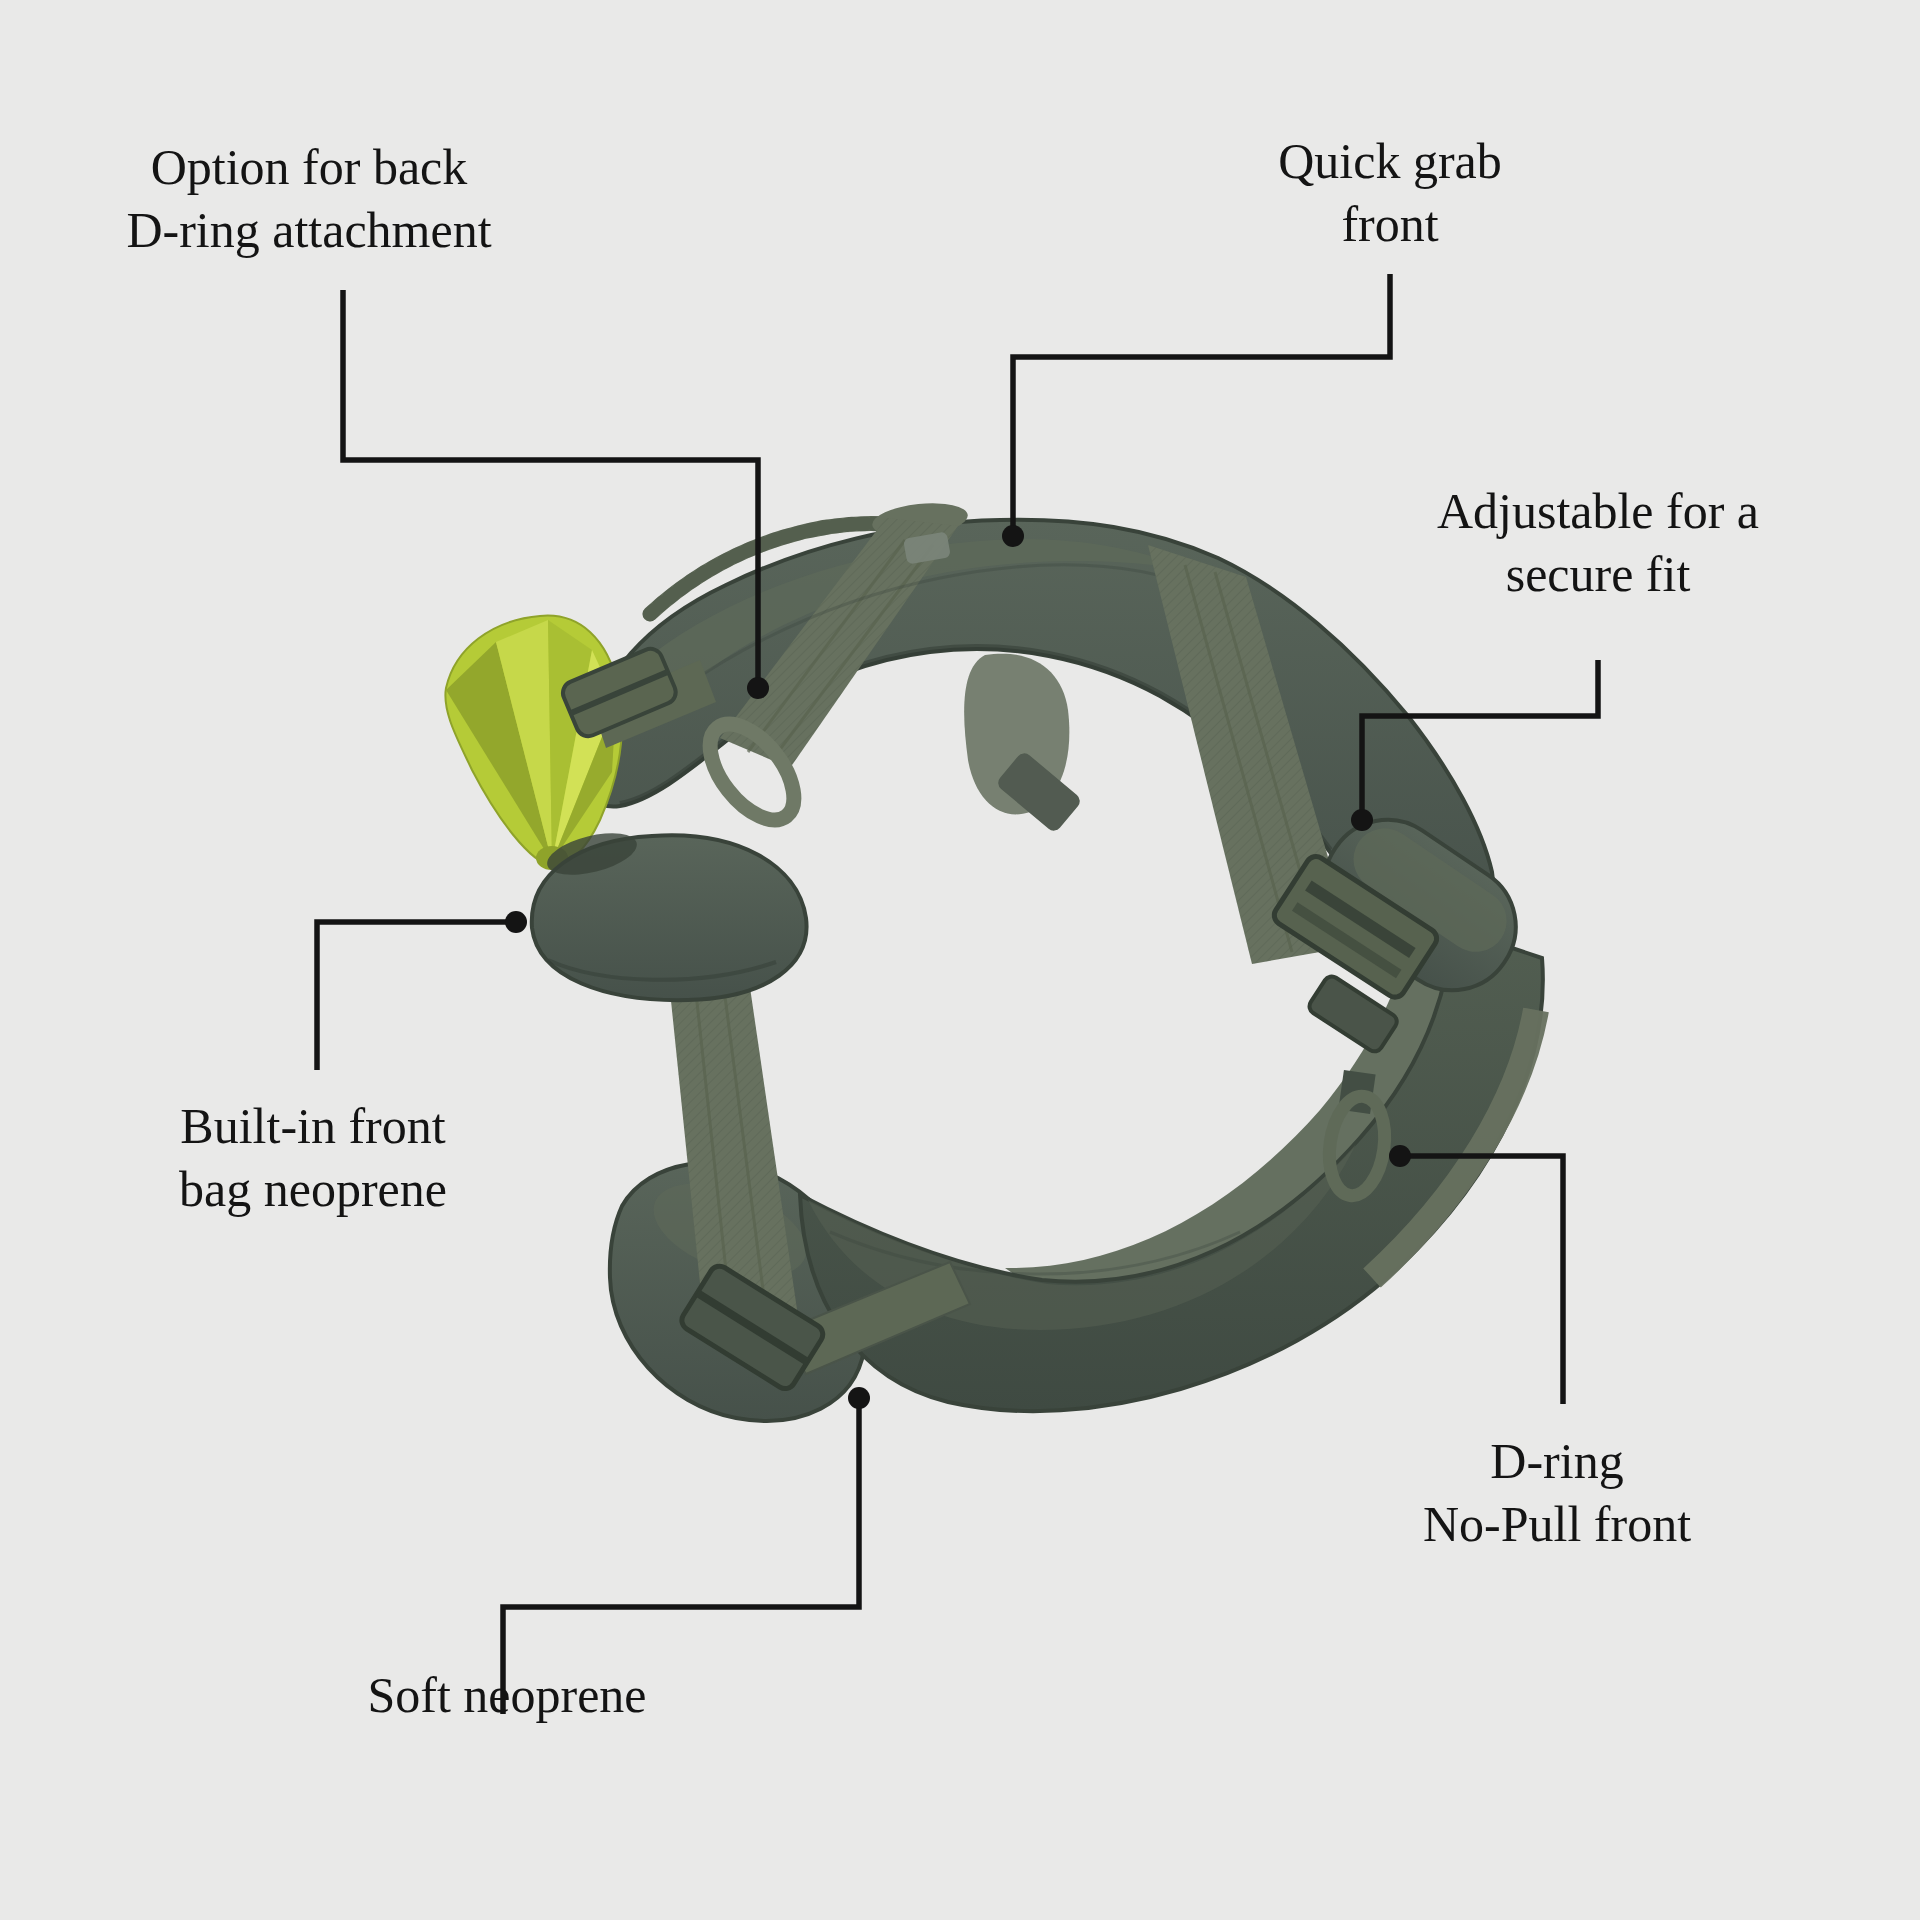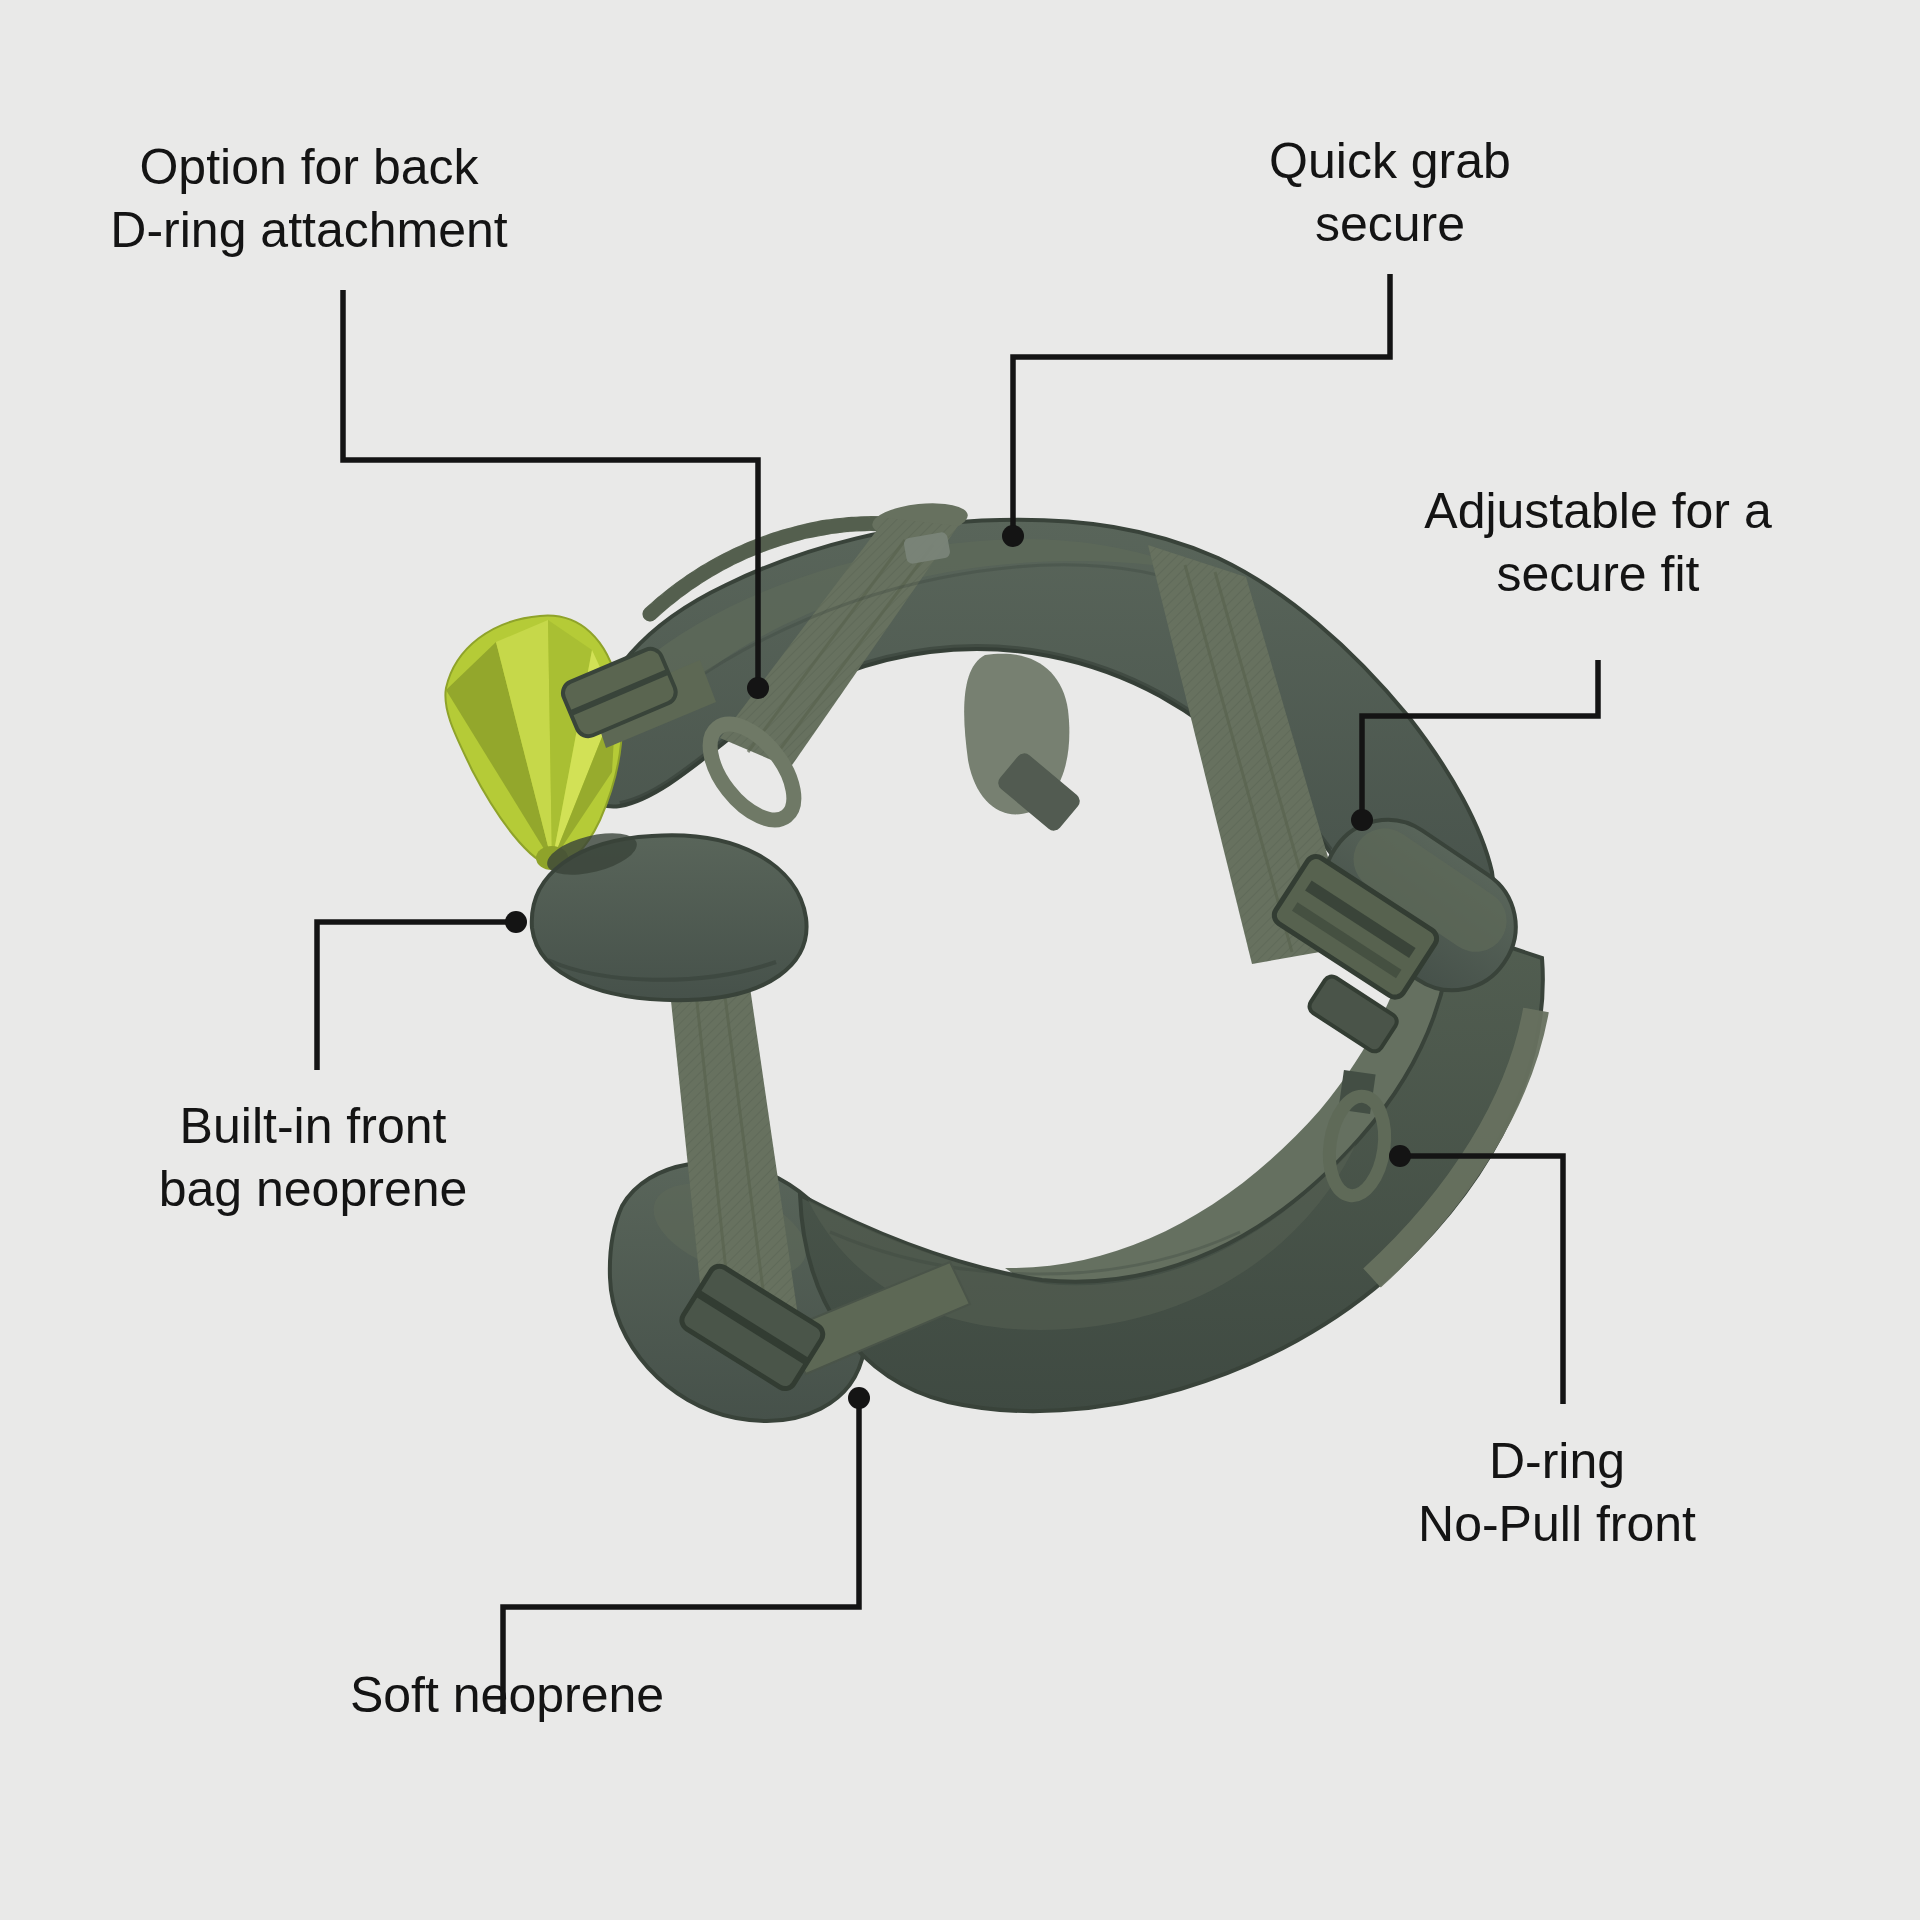--- a/index.html
+++ b/index.html
@@ -1,19 +1,19 @@
 <!DOCTYPE html>
 <html><head>
 <meta charset="utf-8">
 <title>Harness feature diagram</title>
 <style>
   html,body{margin:0;padding:0;background:#e9e9e8;}
   .stage{
     position:relative;width:1920px;height:1920px;background:#e9e9e8;overflow:hidden;
-    font-family:Liberation Sans, sans-serif;
+    font-family:Liberation Serif, serif;
   }
   .art{position:absolute;left:0;top:0;width:1920px;height:1920px;display:block;}
   .callout-label{
     position:absolute;transform:translateX(-50%);text-align:center;
     font-size:50px;line-height:63px;font-weight:400;color:#141414;
     white-space:nowrap;letter-spacing:0;
   }
 </style>
 </head>
 <body>
@@ -182,21 +182,21 @@
     </g>
   </svg>
 
   <div class="callout-label" style="left:309px;top:136px">
     <div>Option for back</div>
     <div>D-ring attachment</div>
   </div>
 
   <div class="callout-label" style="left:1390px;top:130px">
     <div>Quick grab</div>
-    <div>secure</div>
+    <div>front</div>
   </div>
 
   <div class="callout-label" style="left:1598px;top:480px">
     <div>Adjustable for a</div>
     <div>secure fit</div>
   </div>
 
   <div class="callout-label" style="left:313px;top:1095px">
     <div>Built-in front</div>
     <div>bag neoprene</div>

